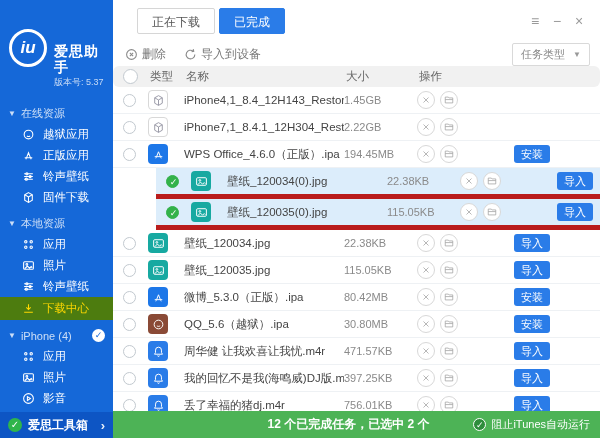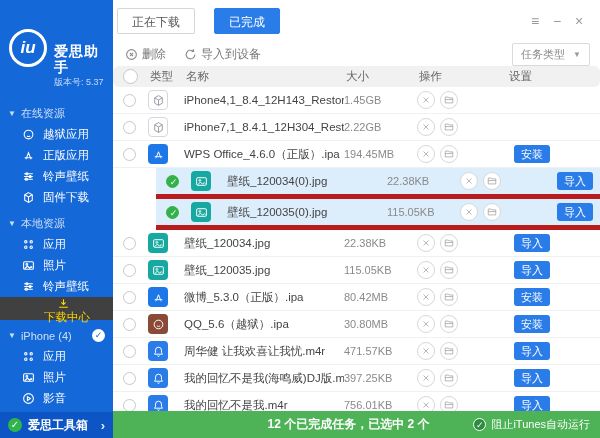--- a/index.html
+++ b/index.html
@@ -11,28 +11,28 @@
   .logo-text{margin-left:7px;line-height:1.15;margin-top:34px;}
   .logo-title{font-size:14px;font-weight:bold;letter-spacing:1px;}
   .logo-version{font-size:9px;color:rgba(255,255,255,.75);margin-top:2px;}
   .nav{flex:1;overflow:hidden;padding-top:4px;}
   .sec-h{display:flex;align-items:center;height:20px;padding:0 8px;font-size:11px;color:rgba(255,255,255,.78);margin-top:6px;cursor:default;}
   .sec-h .tri{font-size:8px;margin-right:5px;color:rgba(255,255,255,.78);}
   .sec-h .sec-badge{margin-left:auto;width:13px;height:13px;border-radius:50%;background:#fff;color:#1568d8;font-size:9px;line-height:13px;text-align:center;font-weight:bold;}
   .sitem{display:flex;align-items:center;height:21px;padding-left:21px;font-size:11.5px;color:#fff;cursor:pointer;}
   .sicon{width:14px;height:14px;margin-right:8px;display:inline-flex;align-items:center;justify-content:center;}
   .sicon svg{width:13px;height:13px;stroke:#fff;fill:none;stroke-width:2;}
-  .sitem.active{background:#404040;color:#ffd800;height:23px;flex-direction:column;}
+  .sitem.active{background:#4d7c0f;color:#ffd800;height:23px;}
   .sitem.active svg{stroke:#ffd800;}
   .toolbox{height:26px;background:#0d55c4;display:flex;align-items:center;padding:0 8px;font-size:12px;font-weight:bold;color:#fff;cursor:pointer;flex:0 0 auto;}
   .toolbox .tb-check{width:14px;height:14px;border-radius:50%;background:#2fb54b;color:#fff;font-size:10px;line-height:14px;text-align:center;margin-right:6px;font-weight:bold;}
   .toolbox .tb-arrow{margin-left:auto;font-size:13px;color:rgba(255,255,255,.9);}
   
   .main{position:absolute;left:113px;top:0;right:0;bottom:0;display:flex;flex-direction:column;}
-  .titlebar{height:42px;display:flex;align-items:center;padding:0 10px 0 4px;flex:0 0 auto;gap:15px;}
+  .titlebar{height:42px;display:flex;align-items:center;padding:0 10px 0 24px;flex:0 0 auto;}
   .tab{height:26px;line-height:26px;padding:0 14px;font-size:12px;border-radius:2px;cursor:pointer;box-sizing:border-box;}
   .tab.inactive{border:1px solid #d6d6d6;color:#555;background:#fff;margin-right:4px;}
   .tab.active{background:#2a7ce8;color:#fff;border:1px solid #2a7ce8;}
   .win-controls{margin-left:auto;display:flex;align-items:center;color:#9a9a9a;}
   .wc{width:22px;text-align:center;font-size:14px;cursor:pointer;line-height:20px;}
   
   .toolbar{height:24px;display:flex;align-items:center;padding:0 10px 0 12px;flex:0 0 auto;}
   .tool-btn{display:flex;align-items:center;color:#777;font-size:12px;margin-right:18px;cursor:pointer;}
   .tool-btn svg{width:13px;height:13px;stroke:#8a8a8a;fill:none;stroke-width:2;margin-right:4px;}
   .task-type{margin-left:auto;border:1px solid #d9d9d9;border-radius:2px;color:#888;font-size:11px;padding:3px 8px;display:flex;align-items:center;cursor:pointer;background:#fff;}
@@ -290,21 +290,20 @@
         <span class="caret">▼</span>
       </div>
     </div>
 
     <div class="thead">
       <span class="hd-cb"></span>
       <span class="hd-type">类型</span>
       <span class="hd-name">名称</span>
       <span class="hd-size">大小</span>
       <span class="hd-op">操作</span>
-      <span class="hd-set">设置</span>
     </div>
 
     <div class="tbody" id="tbody">
   <div class="trow">
     <span class="cb"></span>
     <span class="ticon firmware">
             <svg viewBox="0 0 24 24">
               <path d="M12 3l7 4v10l-7 4-7-4V7z"></path>
               <path d="M5 7l7 4 7-4M12 11v10"></path>
             </svg>
@@ -612,21 +611,21 @@
   </div>
 
   <div class="trow">
     <span class="cb"></span>
     <span class="ticon bell">
             <svg viewBox="0 0 24 24">
               <path d="M12 4a5.5 5.5 0 0 0-5.5 5.5V14l-1.8 3h14.6L17.5 14V9.5A5.5 5.5 0 0 0 12 4z"></path>
               <path d="M10.5 19.5a1.5 1.5 0 0 0 3 0"></path>
             </svg>
           </span>
-    <span class="fname">我的回忆不是我.m4r</span>
+    <span class="fname">丢了幸福的猪dj.m4r</span>
     <span class="fsize">756.01KB</span>
     <span class="ops">
       <button class="opbtn">
               <svg viewBox="0 0 24 24">
                 <path d="M6 6l12 12M18 6L6 18"></path>
               </svg>
             </button>
       <button class="opbtn">
               <svg viewBox="0 0 24 24">
                 <path d="M3 7V5h7l2 2h9v12H3z"></path>

